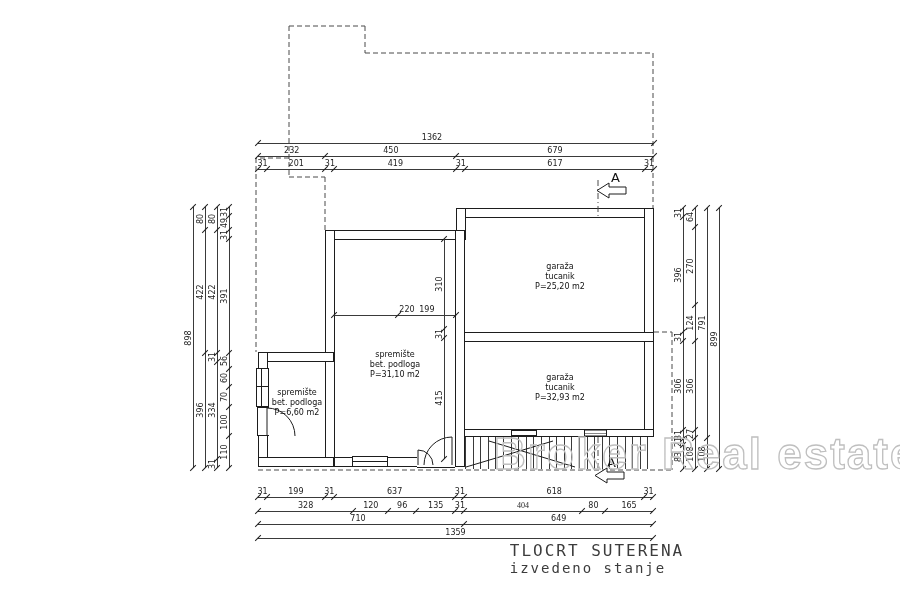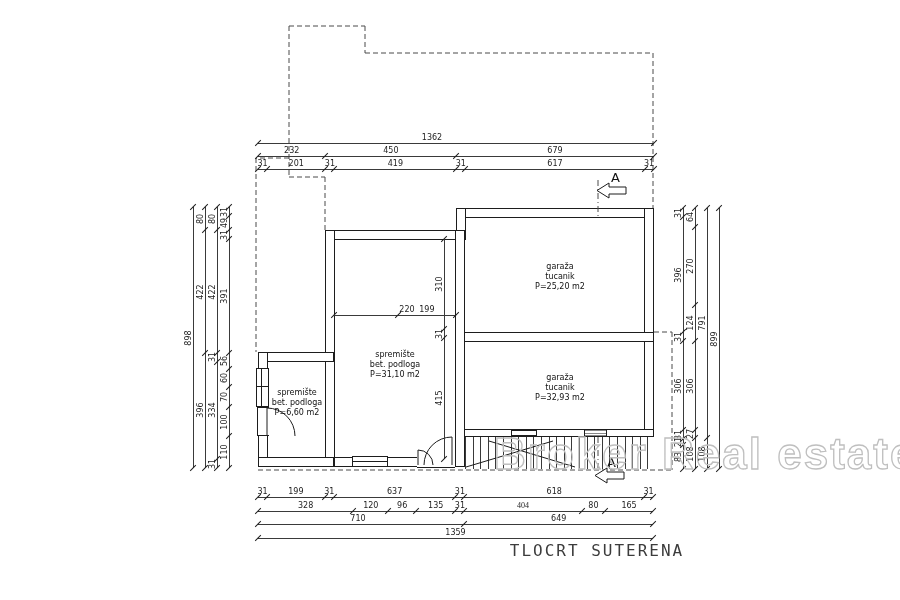--- a/index.html
+++ b/index.html
@@ -107,20 +107,21 @@
     <div>P=6,60 m2</div>
   </div>
 
   <div class="sectionA" style="left:611px;top:170px">A</div>
   <div class="sectionA" style="left:607px;top:455px">A</div>
 
   <div class="watermark">Broker Real estate</div>
 
   <div class="titleblock">
     <div class="title1">TLOCRT SUTERENA</div>
+    <div class="title2">izvedeno stanje</div>
   </div>
 <div class="dimline" style="left: 258px; top: 143px; width: 395.933px; height: 1px;"></div>
     <div class="dimtick" style="left: 258px; top: 143px;"></div>
     <div class="dimlabel" style="left: 432px; top: 142px;">1362</div>
     <div class="dimtick" style="left: 653.933px; top: 143px;"></div>
     <div class="dimline" style="left: 258px; top: 156px; width: 395.643px; height: 1px;"></div>
     <div class="dimtick" style="left: 258px; top: 156px;"></div>
     <div class="dimlabel" style="left: 291.721px; top: 155px;">232</div>
     <div class="dimtick" style="left: 325.442px; top: 156px;"></div>
     <div class="dimlabel" style="left: 390.85px; top: 155px;">450</div>

